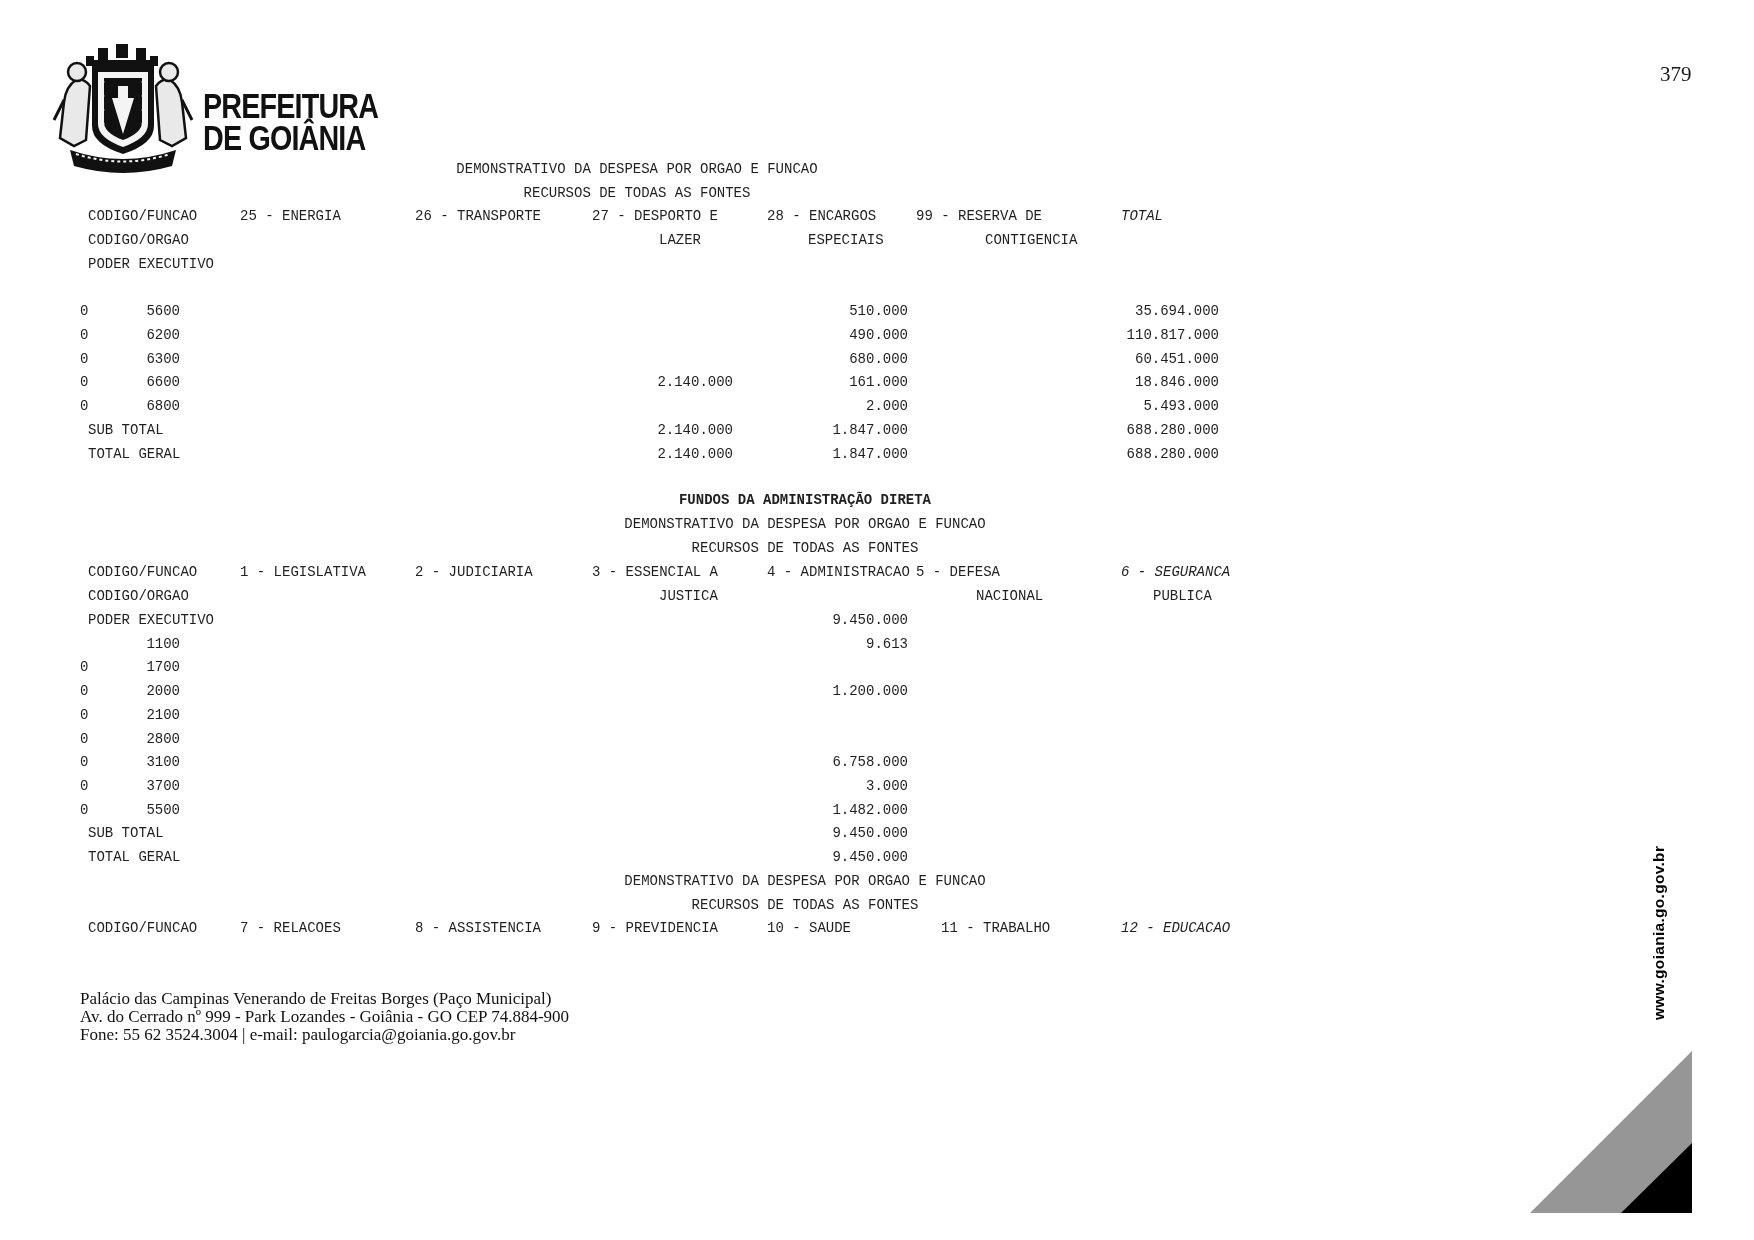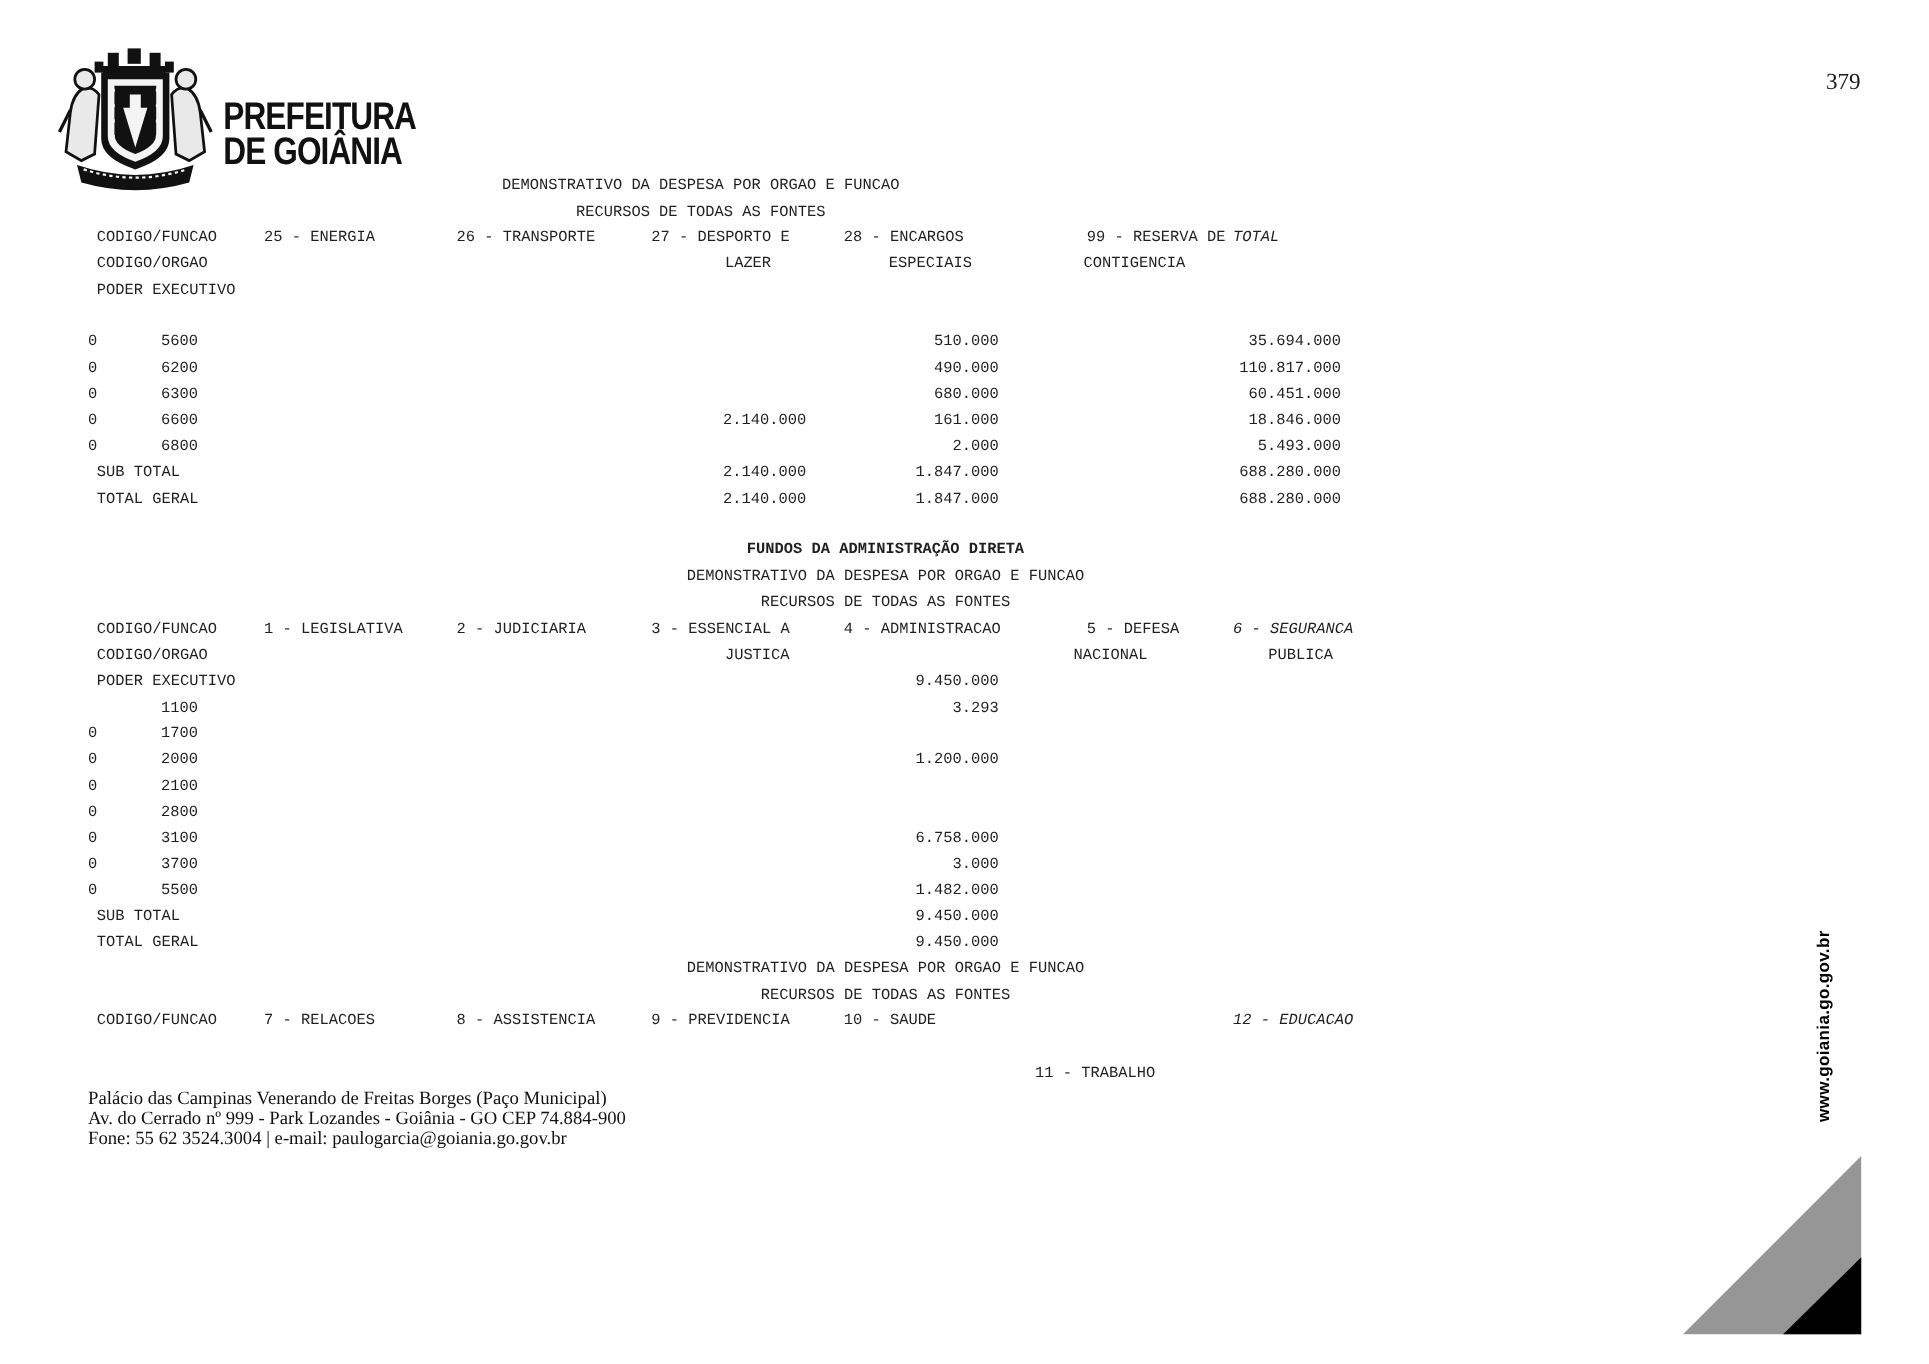--- a/index.html
+++ b/index.html
@@ -10,23 +10,23 @@
      font-size:14px;color:#1f1f1f;white-space:pre;line-height:20px;}
   .bold{font-weight:bold;}
   
   .x-flag{left:80px;}
   .x-lbl{left:88px;}
   .x-code{left:96px;width:84px;text-align:right;}
   .x-c25{left:240px;}
   .x-c26{left:415px;}
   .x-c27h{left:592px;}  .x-c27s{left:659px;}  .x-c27v{left:593px;width:140px;text-align:right;}
   .x-c28h{left:767px;}  .x-c28s{left:808px;}  .x-c28v{left:768px;width:140px;text-align:right;}
-  .x-c99h{left:988px;}  .x-c99s{left:985px;}  .x-c5s{left:976px;}
+  .x-c99h{left:916px;}  .x-c99s{left:985px;}  .x-c5s{left:976px;}
   .x-toth{left:1121px;font-style:italic;} .x-totv{left:1019px;width:200px;text-align:right;}
-  .x-c6s{left:1153px;}  .x-c11{left:941px;margin-top:48px;}
+  .x-c6s{left:1153px;}  .x-c11{left:941px;}
   .center1{left:0;width:1274px;text-align:center;}
   .center2{left:0;width:1610px;text-align:center;}
   
   #crest{position:absolute;left:52px;top:42px;}
   #brand{position:absolute;left:203px;top:90px;color:#111;
          font-family:"Liberation Sans",sans-serif;font-weight:bold;font-size:35px;
          line-height:32px;letter-spacing:-1px;transform:scaleX(0.82);transform-origin:left top;}
   
   #pagenum{position:absolute;left:1660px;top:62px;font-family:"Liberation Serif","DejaVu Serif",serif;
            font-size:21px;color:#1a1a1a;}
@@ -190,21 +190,21 @@
     <span class="c x-c6s">PUBLICA</span>
   </div>
 
   <div class="r" style="top:610px">
     <span class="c x-lbl">PODER EXECUTIVO</span>
     <span class="c x-c28v">9.450.000</span>
   </div>
 
   <div class="r" style="top:634px">
     <span class="c x-code">1100</span>
-    <span class="c x-c28v">3.293</span>
+    <span class="c x-c28v">9.613</span>
   </div>
   <div class="r" style="top:657px">
     <span class="c x-flag">0</span>
     <span class="c x-code">1700</span>
   </div>
   <div class="r" style="top:681px">
     <span class="c x-flag">0</span>
     <span class="c x-code">2000</span>
     <span class="c x-c28v">1.200.000</span>
   </div>

